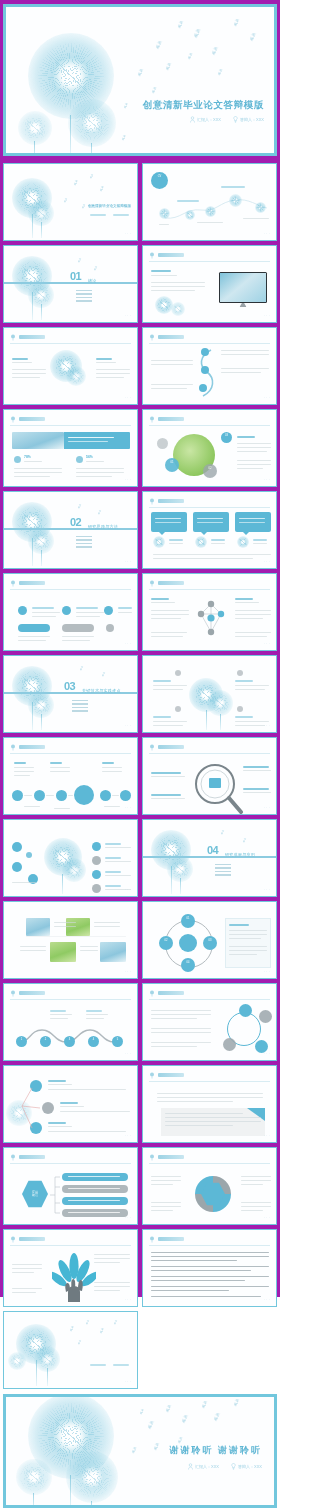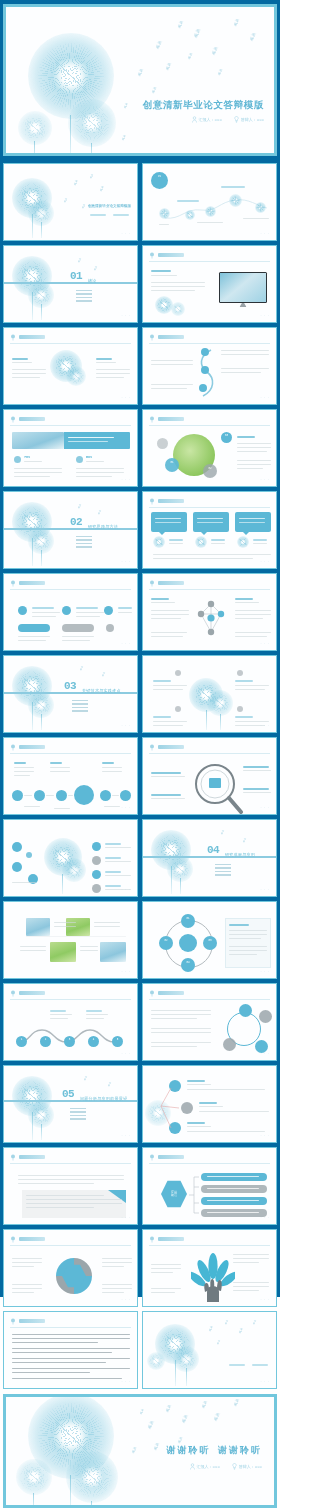--- a/index.html
+++ b/index.html
@@ -3,21 +3,21 @@
 <meta charset="utf-8">
 <style>
   * { box-sizing: border-box; margin:0; padding:0; }
   html,body { width:280px; }
   body {
     width:280px; height:1512px;
     background:#ffffff;
     font-family:"Liberation Sans","DejaVu Sans",sans-serif;
     overflow:hidden;
   }
-  .page { width:280px; height:1297px; position:relative; background:#0369a1;font-family:Liberation Mono, monospace; }
+  .page { width:280px; height:1297px; position:relative; background:#a21caf; }
 
   
   .slide {
     position:relative;
     background:#fdfeff;
     border:2px solid #72c7dd;
     overflow:hidden;
   }
   .slide.hero { border:3px solid #72c7dd; }
 
@@ -752,40 +752,20 @@
       <div class="cap" style="left:96px;top:24px;width:13px;"></div>
       <div class="circ gray" style="left:116px;top:26px;width:13px;height:13px;opacity:.85;"></div>
       <div class="cap" style="left:116px;top:30px;width:13px;"></div>
       <div class="circ gray" style="left:80px;top:54px;width:13px;height:13px;opacity:.85;"></div>
       <div class="cap" style="left:80px;top:58px;width:13px;"></div>
       <div class="circ fill" style="left:112px;top:56px;width:13px;height:13px;"></div>
       <div class="cap" style="left:112px;top:60px;width:13px;"></div>
       <div class="pg">· · ·</div>
     </div>
 
-    <div class="thumb">
-      <div class="dand" style="inset:0;">
-        <div class="puff" style="left:8px;top:10px;width:40px;height:40px;"></div>
-        <div class="stem" style="left:28px;top:46px;height:28px;"></div>
-        <div class="puff" style="left:24px;top:36px;width:26px;height:26px;opacity:.7;"></div>
-        <div class="stem" style="left:37px;top:58px;height:16px;"></div>
-        <div class="seed" style="left:80px;top:10px;width:5px;height:5px;"></div>
-        <div class="seed" style="left:104px;top:16px;width:5px;height:5px;"></div>
-      </div>
-      <div class="chap-rule" style="top:34px;"></div>
-      <div class="chap-num" style="left:58px;top:22px;">05</div>
-      <div class="chap-sub" style="left:76px;top:30px;">问题分析与应用前景展望</div>
-      <div class="chap-list" style="left:66px;top:42px;">
-          <i></i>
-          <i></i>
-          <i></i>
-          <i></i>
-        </div>
-      <div class="pg">· · ·</div>
-    </div>
 
     <div class="thumb">
       <div class="dand" style="inset:0;">
         <div class="puff" style="left:2px;top:34px;width:26px;height:26px;opacity:.6;"></div>
       </div>
       <div class="circ fill" style="left:26px;top:14px;width:12px;height:12px;"></div>
       <div class="cap" style="left:26px;top:17px;width:12px;"></div>
       <div class="circ gray" style="left:38px;top:36px;width:12px;height:12px;opacity:.85;"></div>
       <div class="cap" style="left:38px;top:39px;width:12px;"></div>
       <div class="circ fill" style="left:26px;top:56px;width:12px;height:12px;"></div>

